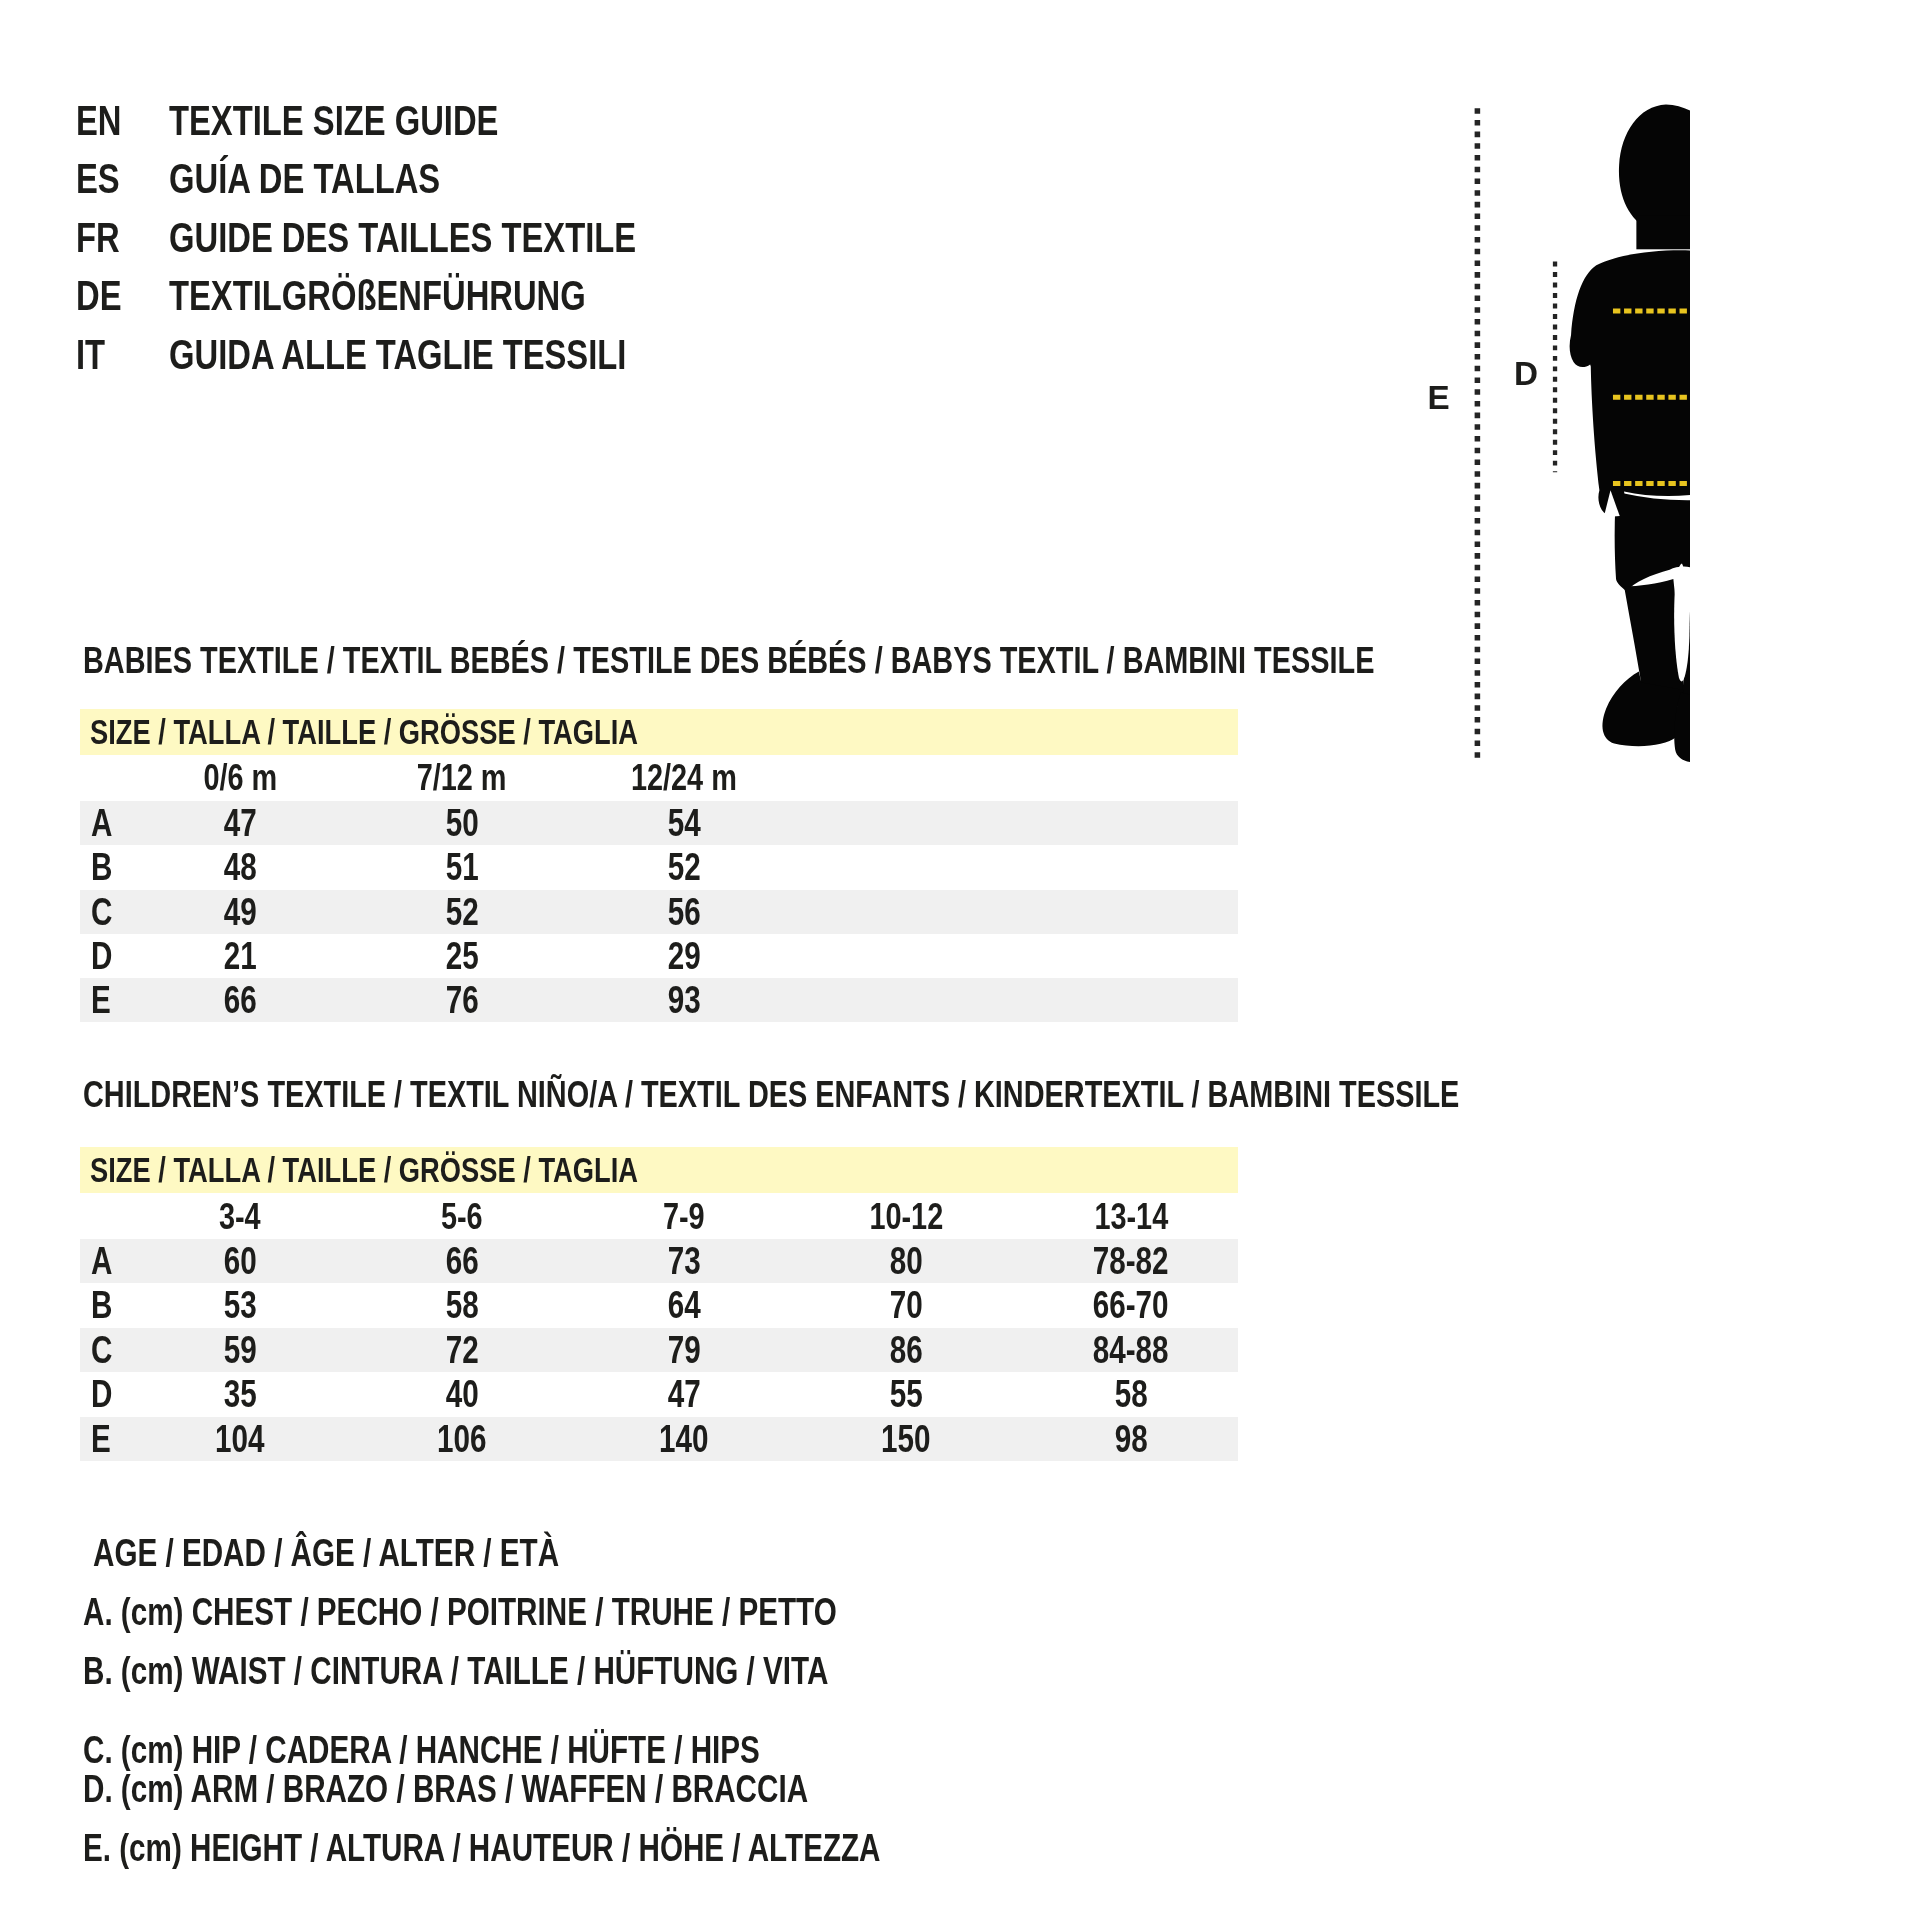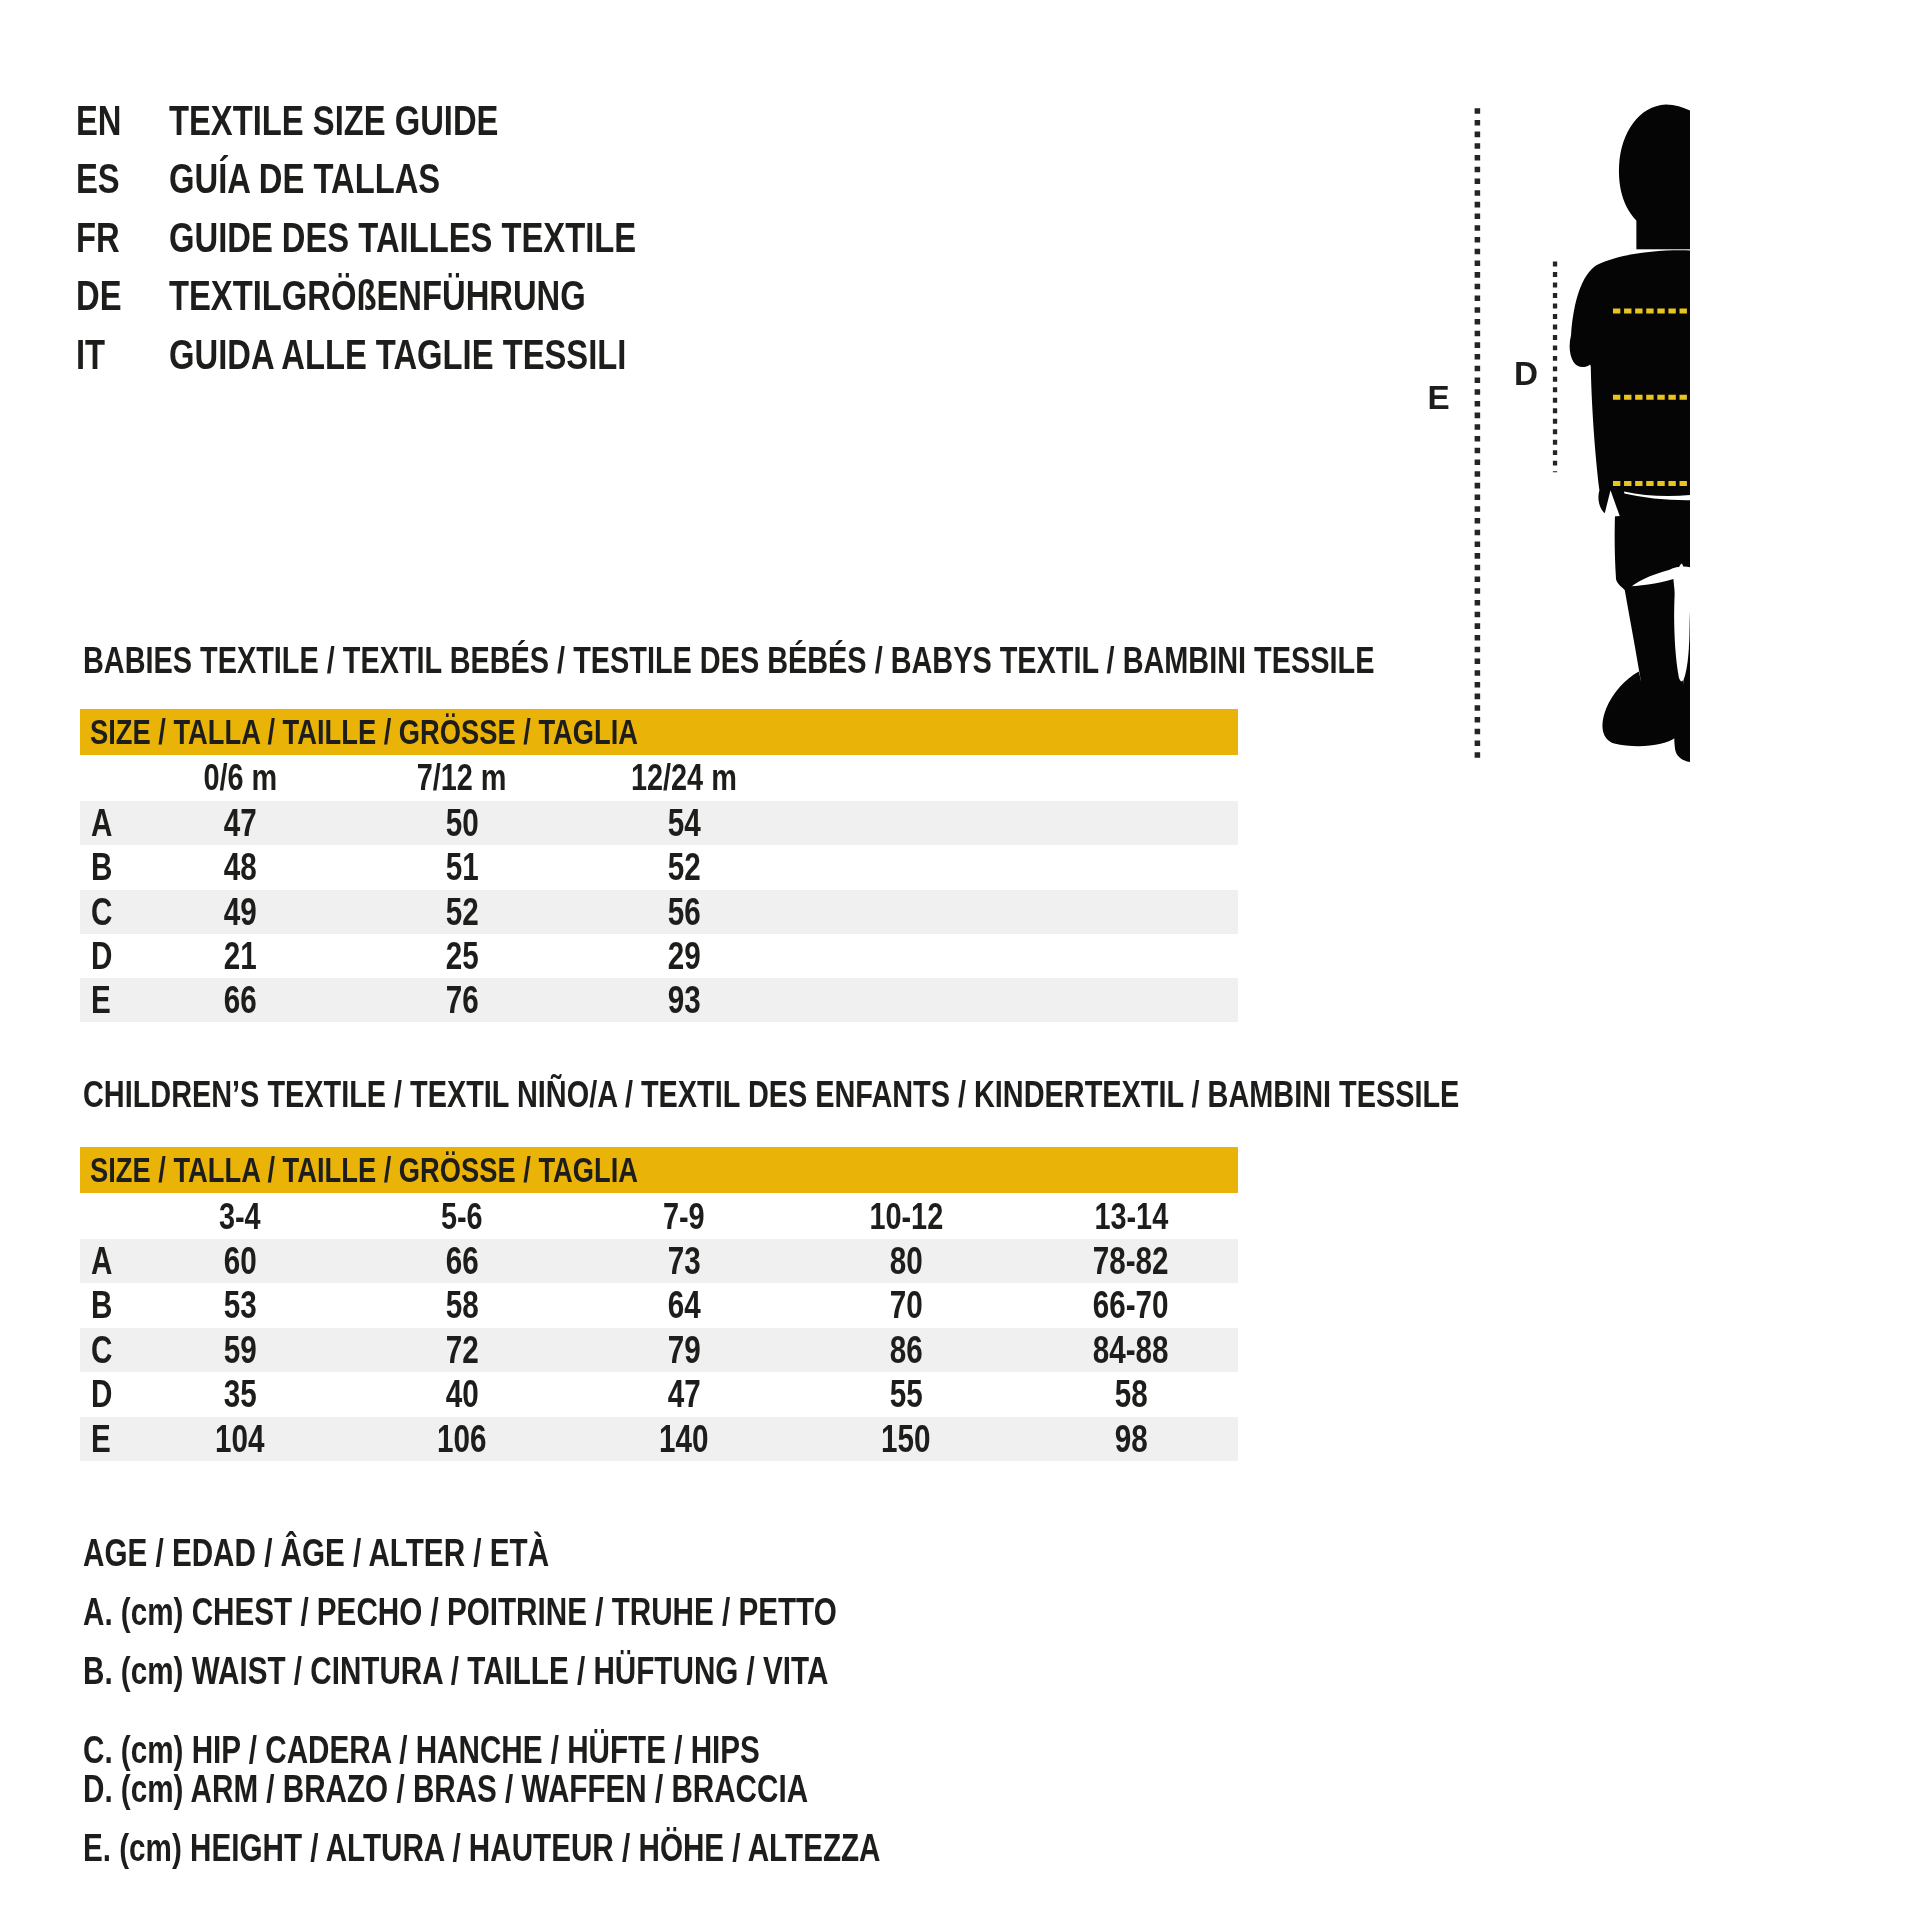--- a/index.html
+++ b/index.html
@@ -20,21 +20,21 @@
   
   .lang-row { position:absolute; left:76px; height:42px; line-height:42px; font-size:42px; }
   .lang-row .lang-title { position:absolute; left:93px; top:0; }
 
   
   .sec-title { position:absolute; left:83px; font-size:37px; line-height:37px; white-space:nowrap; }
 
   
   .size-bar {
     position:absolute; left:80px; width:1158px; height:46px;
-    background:#eab308; font-size:35px; line-height:46px; padding-left:10px;
+    background:#fef9c3; font-size:35px; line-height:46px; padding-left:10px;
   }
   .thead-row { position:absolute; left:80px; width:1158px; height:46px; font-size:37px; line-height:46px; }
   .trow      { position:absolute; left:80px; width:1158px; height:44px; font-size:38px; line-height:44px; }
   .trow.stripe { background:#f0f0f0; }
   .rlabel { position:absolute; left:11px; top:0; }
   .col    { position:absolute; top:0; width:222px; text-align:center; }
   .c0 { left:49px; } .c1 { left:271px; } .c2 { left:493px; } .c3 { left:715px; } .c4 { left:940px; }
 
   
   .legend-line { position:absolute; left:83px; font-size:38px; line-height:38px; white-space:nowrap; }
@@ -257,21 +257,21 @@
   </div>
   <div class="trow stripe" style="top:1417px;">
     <span class="rlabel"><span class="cx">E</span></span>
     <span class="col c0"><span class="ccx">104</span></span>
     <span class="col c1"><span class="ccx">106</span></span>
     <span class="col c2"><span class="ccx">140</span></span>
     <span class="col c3"><span class="ccx">150</span></span>
     <span class="col c4"><span class="ccx">98</span></span>
   </div>
 
-  <div class="legend-line" style="top:1534px;"><span class="cx">AGE / EDAD / ÂGE / ALTER / ETÀ</span></div>
+  <div class="legend-line" style="top:1534px;margin-left:10px;"><span class="cx">AGE / EDAD / ÂGE / ALTER / ETÀ</span></div>
   <div class="legend-line" style="top:1652px;"><span class="cx">B. (cm) WAIST / CINTURA / TAILLE / HÜFTUNG / VITA</span></div>
   <div class="legend-line" style="top:1593px;"><span class="cx">A. (cm) CHEST / PECHO / POITRINE / TRUHE / PETTO</span></div>
   <div class="legend-line" style="top:1711px;margin-top:20px;"><span class="cx">C. (cm) HIP / CADERA / HANCHE / HÜFTE / HIPS</span></div>
   <div class="legend-line" style="top:1770px;"><span class="cx">D. (cm) ARM / BRAZO / BRAS / WAFFEN / BRACCIA</span></div>
   <div class="legend-line" style="top:1829px;"><span class="cx">E. (cm) HEIGHT / ALTURA / HAUTEUR / HÖHE / ALTEZZA</span></div>
 
 </div>
 
 
 </body></html>

